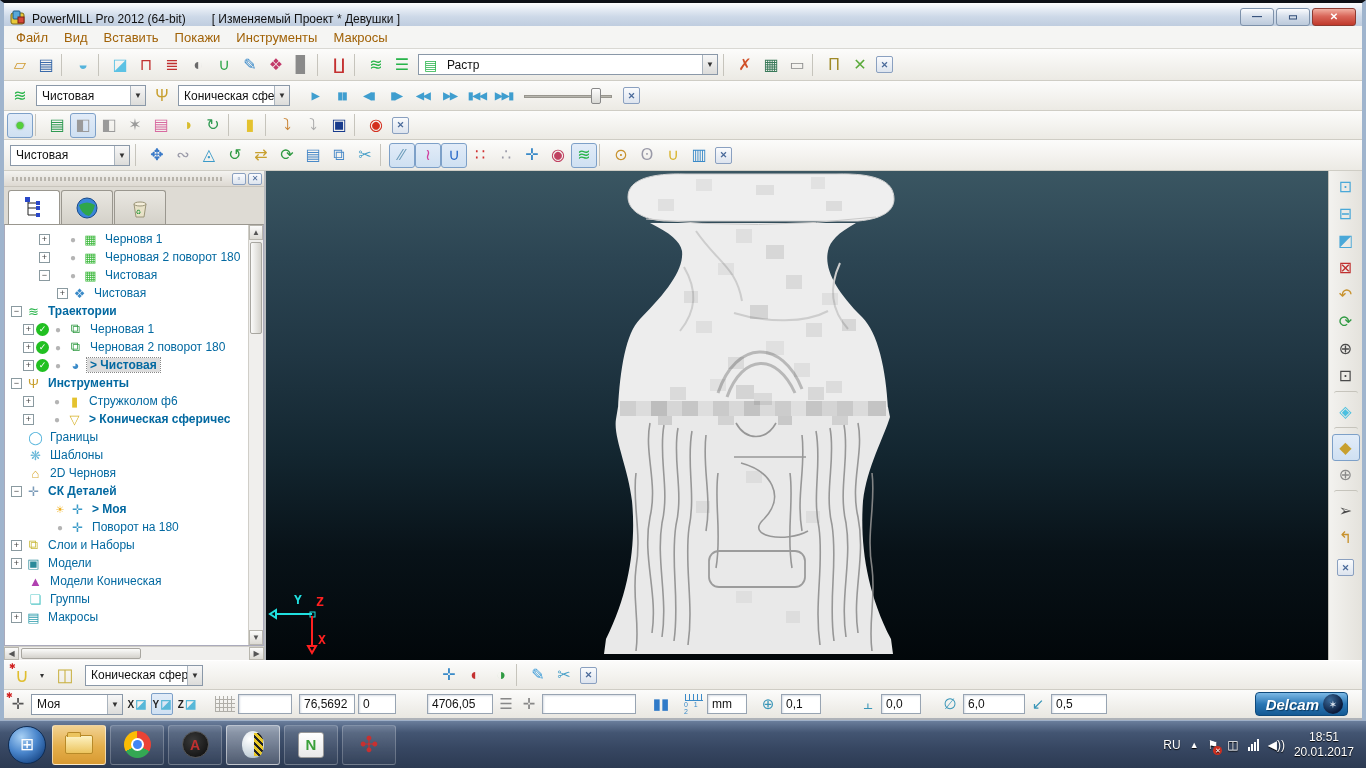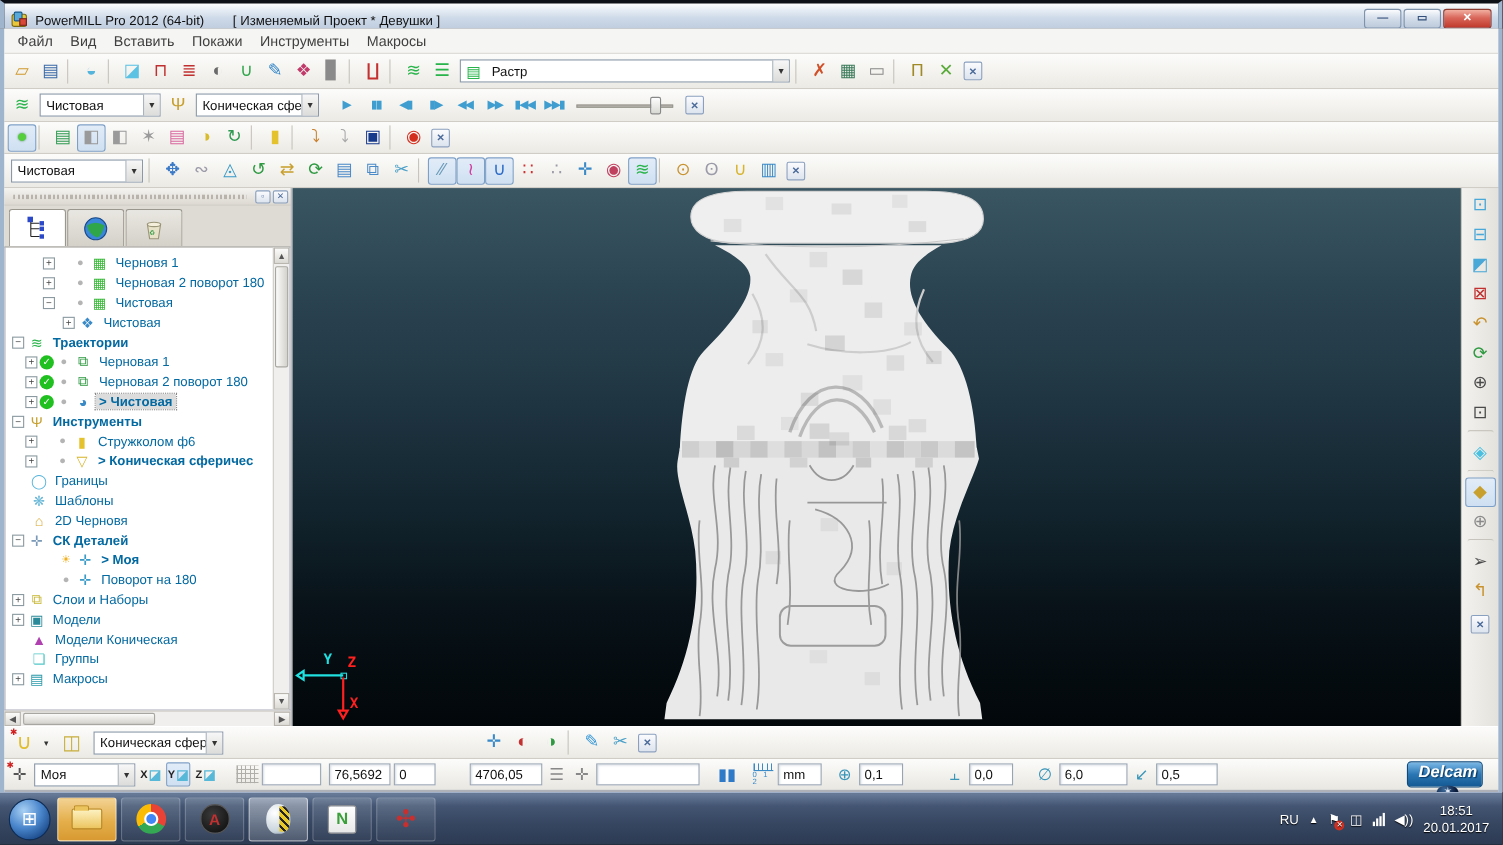--- a/index.html
+++ b/index.html
@@ -11,21 +11,21 @@
   .appicon { width:16px;height:16px; margin-right:6px; display:inline-block; }
   .title-text { font-size:12px; color:#111; }
   .title-project { font-size:12px; color:#111; margin-left:26px; }
   .tb-btns { margin-left:auto; display:flex; gap:2px; }
   .tb-btn { width:34px; height:18px; border:1px solid #7e92ab; border-radius:3px; background:linear-gradient(#fbfcfe,#d6dfeb 45%,#bccadb); color:#34507a; font-size:10px; line-height:15px; text-align:center; font-weight:bold; }
   .tb-btn.close { width:44px; background:linear-gradient(#f2b0a2,#d9675a 45%,#c0392b); color:#fff; border-color:#8d3b31; }
 
   .body-col { flex:1; display:flex; flex-direction:column; border-left:4px solid #9fb4cd; border-right:4px solid #9fb4cd; background:#eef0f2; min-height:0; }
 
   .menubar { height:23px; background:#f5f5f3; border-bottom:1px solid #d9d8d3; display:flex; align-items:center; padding-left:4px; }
-  .menu-item { font-size:13px; color:#404040; padding:2px 8px; }
+  .menu-item { font-size:13px; color:#a16207; padding:2px 8px; }
 
   
   .tbar { display:flex; align-items:center; background:linear-gradient(#fcfcfb,#eceae4); border-bottom:1px solid #cfcdc5; padding:0 3px; }
   .t1 { height:32px; } .t2 { height:30px; } .t3 { height:29px; } .t4 { height:31px; }
   .ti { width:26px; height:25px; display:inline-flex; align-items:center; justify-content:center; font-size:16px; line-height:1; background:transparent; border:1px solid transparent; border-radius:3px; flex:0 0 auto; }
   .ti.pressed { background:linear-gradient(#e2ecf8,#cfe0f2); border-color:#7da0c8; }
   .ti.round span { text-shadow:0 0 2px #1a7a1a; }
   .ti.sep { width:7px; height:22px; border:none; border-left:1px solid #c6c4bc; border-radius:0; margin:0 2px; }
   .play .ti { font-size:10px; letter-spacing:-1px; color:#3f9ecf; font-weight:bold; width:24px; }
   .combo { display:inline-flex; align-items:center; height:21px; background:#fff; border:1px solid #8a98a8; margin:0 3px; flex:0 0 auto; }
@@ -88,21 +88,21 @@
   .sicon { font-size:15px; color:#3a96b8; width:20px; text-align:center; position:relative; flex:0 0 auto; }
   .cube-btn { width:22px; height:22px; border:1px solid transparent; border-radius:2px; background:transparent; font-size:10px; font-weight:bold; color:#222; display:inline-flex; align-items:center; justify-content:center; gap:1px; }
   .cube-btn .cb { color:#58b8d8; font-size:12px; }
   .cube-btn.pressed { background:linear-gradient(#e2ecf8,#cfe0f2); border-color:#7da0c8; }
   .gridicon { width:20px; height:16px; background:
       repeating-linear-gradient(90deg,#b0aea8 0 1px,transparent 1px 4px),
       repeating-linear-gradient(0deg,#b0aea8 0 1px,transparent 1px 4px); }
   .ruler { width:20px; display:flex; flex-direction:column; align-items:center; color:#3a8ac8; }
   .ruler .rt { width:18px; height:7px; border-bottom:1px solid #3a8ac8; background:repeating-linear-gradient(90deg,#3a8ac8 0 1px,transparent 1px 4px); }
   .ruler .rn { font-size:7px; letter-spacing:2px; }
-  .delcam { margin-left:auto; margin-right:10px; height:24px; padding:0 4px 0 10px; border-radius:4px; background:linear-gradient(#7cb9e6,#2a76b4 50%,#145a94); border:1px solid #0f4a7c; display:flex; align-items:center; gap:4px;flex-direction:column; }
+  .delcam { margin-left:auto; margin-right:10px; height:24px; padding:0 4px 0 10px; border-radius:4px; background:linear-gradient(#7cb9e6,#2a76b4 50%,#145a94); border:1px solid #0f4a7c; display:flex; align-items:center; gap:4px; }
   .delcam .dtext { color:#fff; font-weight:bold; font-style:italic; font-size:15px; text-shadow:1px 1px 1px #0a3a62; }
   .delcam .dball { width:20px; height:20px; border-radius:50%; background:radial-gradient(circle at 35% 30%,#3a6a9a,#0a1a3a 70%); color:#dfe8f2; font-size:10px; display:flex; align-items:center; justify-content:center; }
 
   
   .taskbar { height:48px; background:linear-gradient(#6a7e9c,#435572 25%,#364661 60%,#2c3a52); border-top:1px solid #9fb0c8; display:flex; align-items:center; padding:0 4px; }
   .orb { width:38px; height:38px; border-radius:50%; background:radial-gradient(circle at 35% 28%,#a8d0f4,#4a86cc 45%,#1c4c8c 80%,#123a6e); border:1px solid #0e2c54; display:flex; align-items:center; justify-content:center; color:#fff; font-size:17px; margin:0 4px; }
   .app-btn { width:54px; height:40px; margin:0 2px; border-radius:3px; border:1px solid rgba(255,255,255,0.22); background:linear-gradient(rgba(255,255,255,0.14),rgba(255,255,255,0.03)); display:flex; align-items:center; justify-content:center; }
   .app-btn.active { background:linear-gradient(#f2d292,#e4ae4a 55%,#d89a32); border-color:rgba(255,255,255,0.55); }
   .app-btn.pressed { background:linear-gradient(rgba(255,255,255,0.42),rgba(255,255,255,0.16)); border-color:rgba(255,255,255,0.5); }
   .folder { width:28px; height:19px; background:linear-gradient(#fdf2c2,#ecc45e); border:1px solid #b88a28; border-radius:2px; position:relative; }

